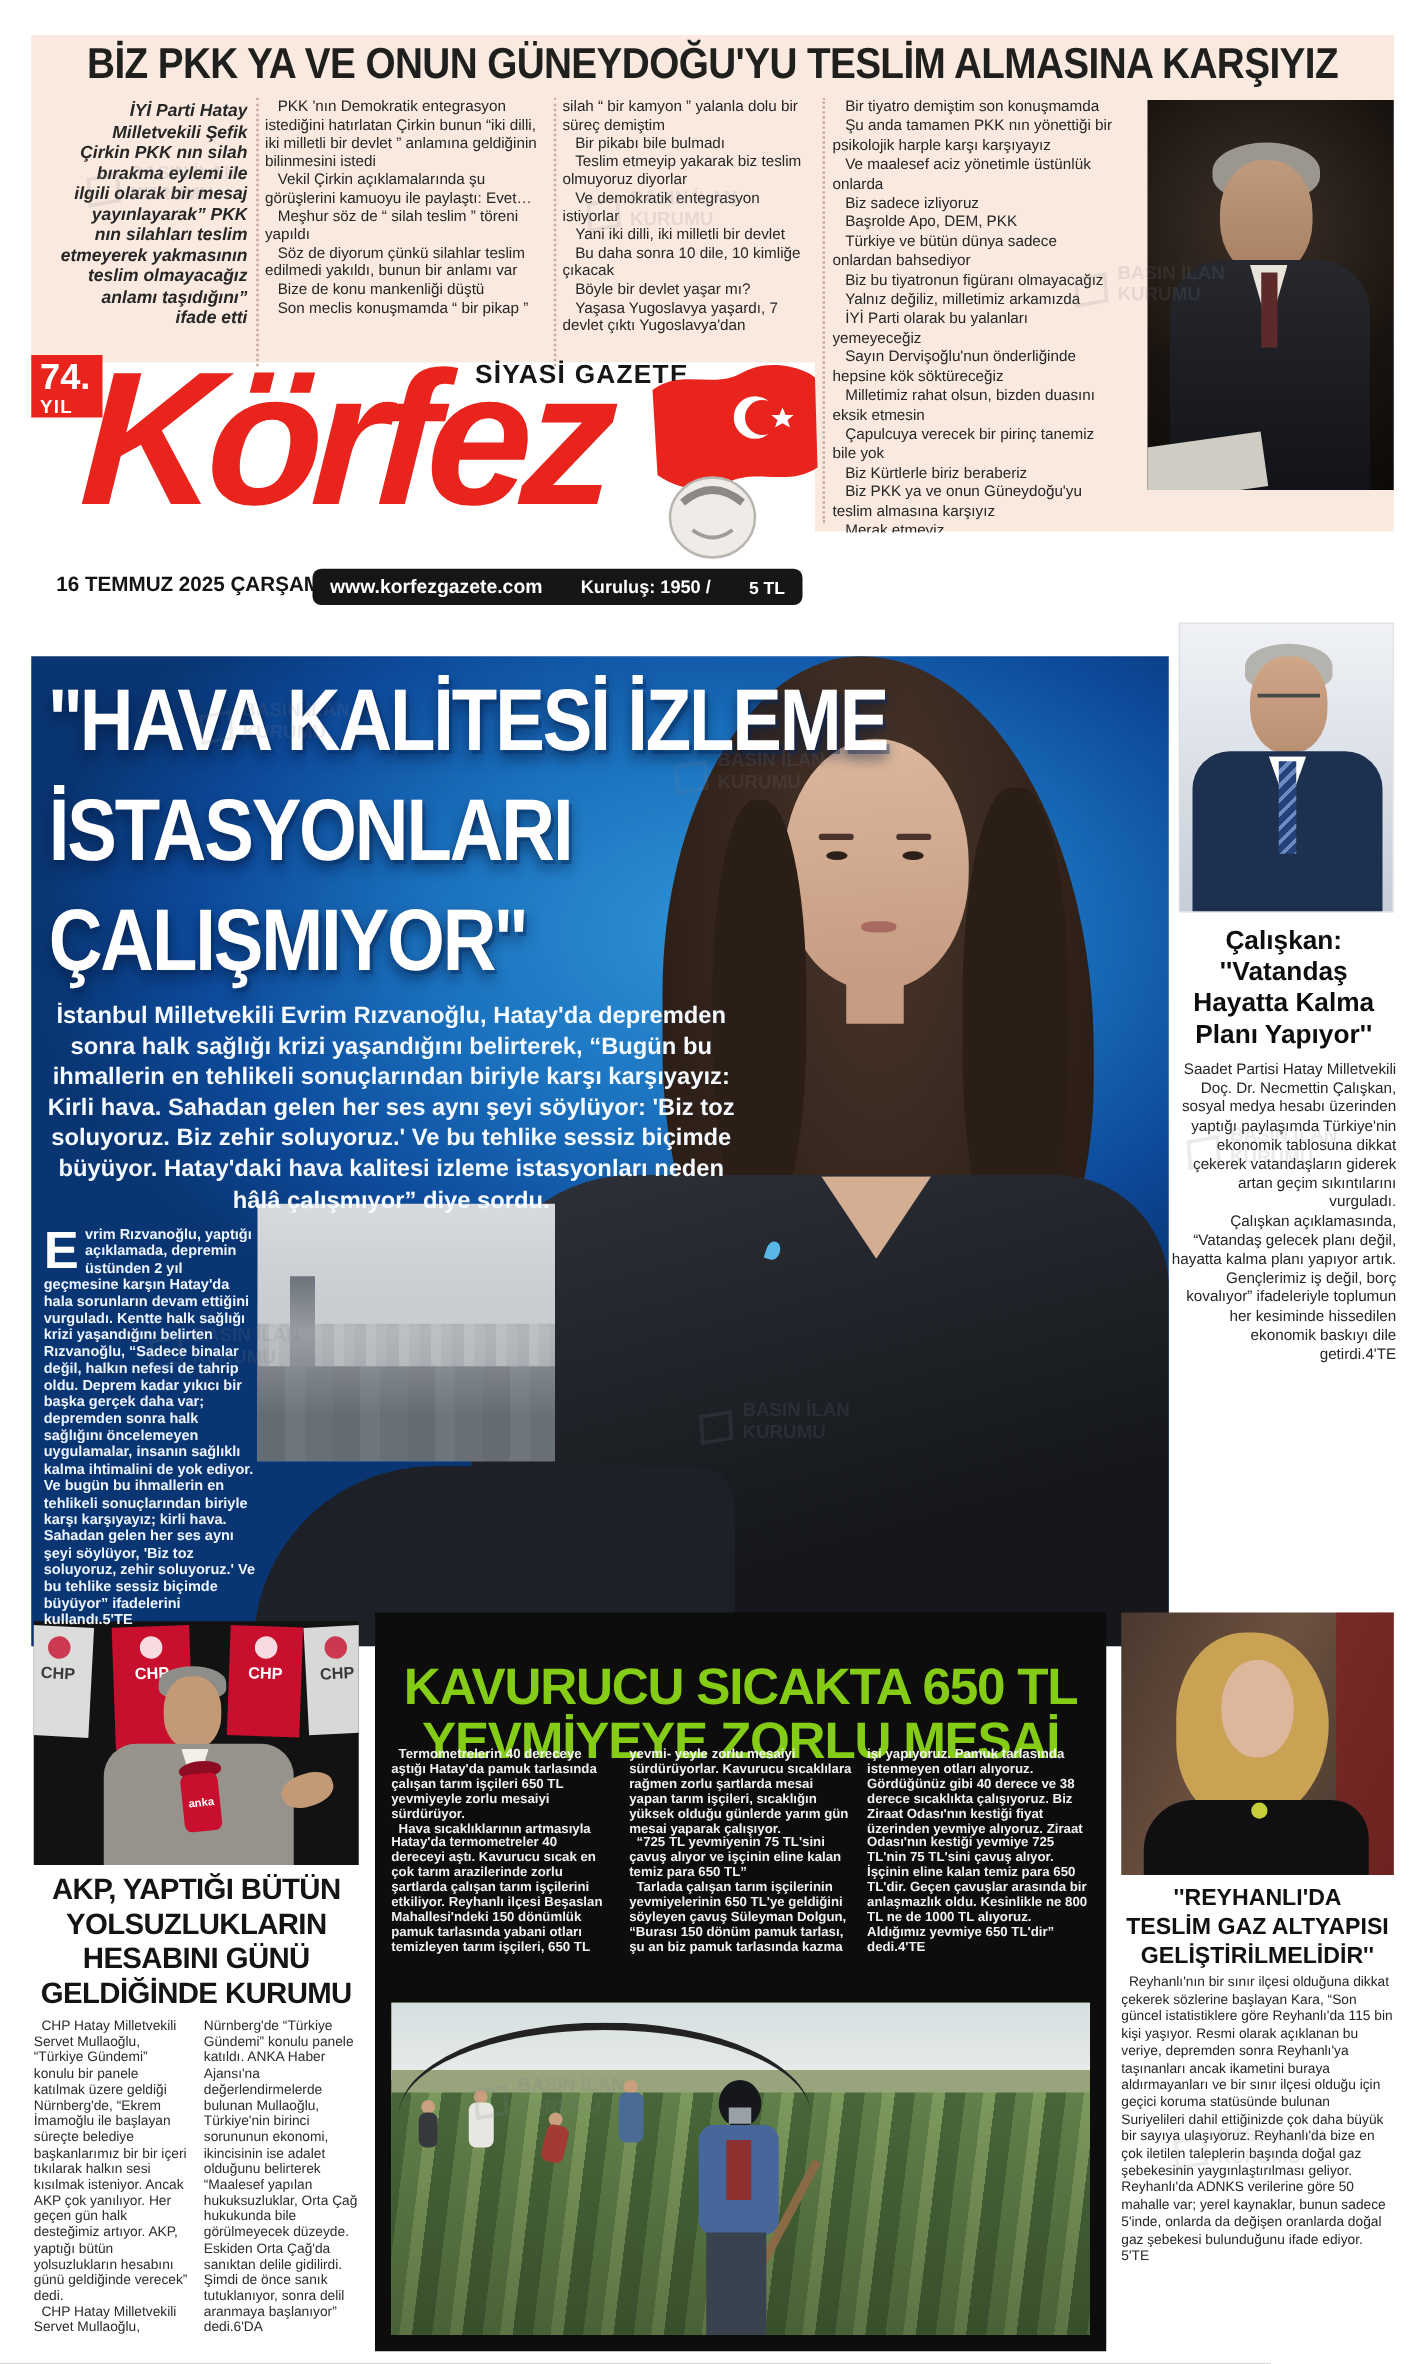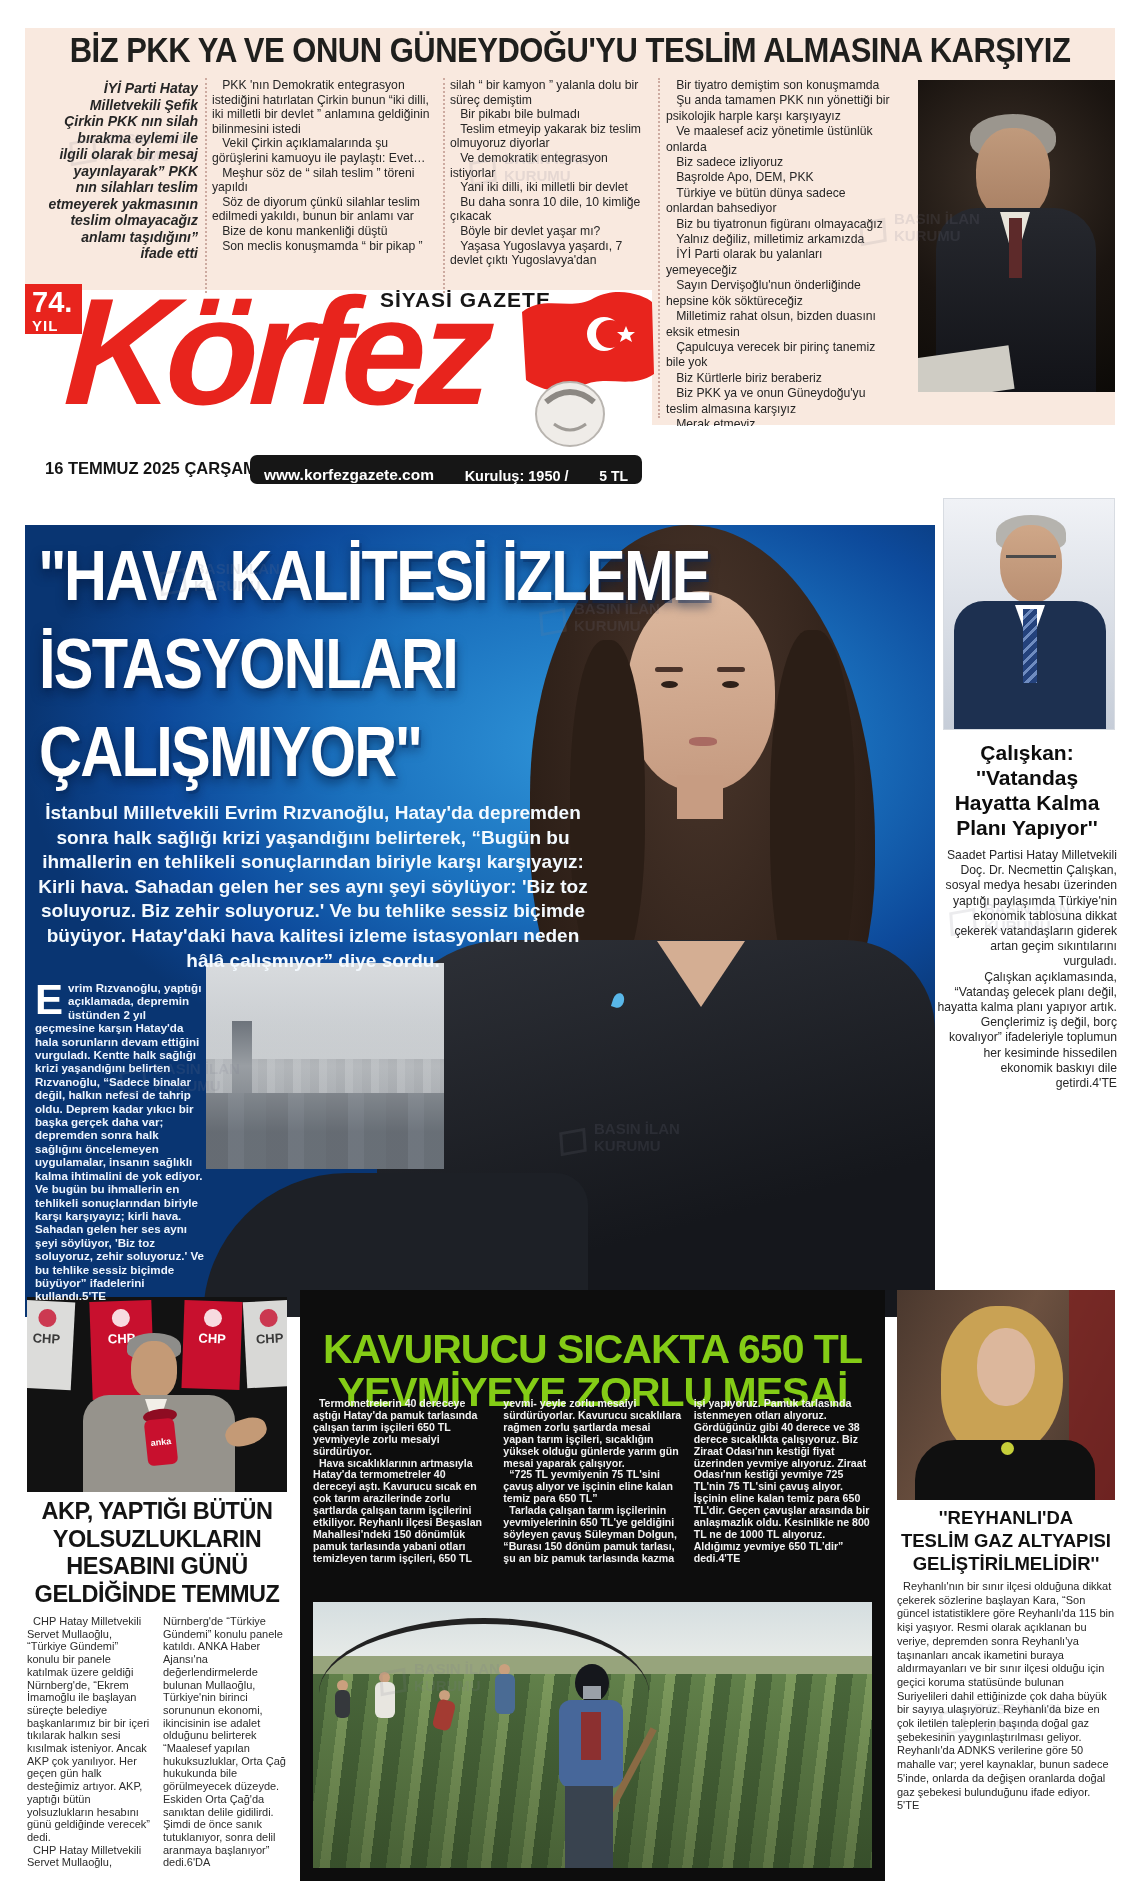--- a/index.html
+++ b/index.html
@@ -42,21 +42,21 @@
   .yil-box { left:25px; top:284px; width:57px; height:50px; background:#e8241d; color:#fff; padding:4px 0 0 7px; }
   .yil-num { font-weight:900; font-size:29px; line-height:29px; }
   .yil-label { font-weight:700; font-size:15px; letter-spacing:1px; }
   .tagline { left:380px; top:288px; font-weight:900; font-size:21px; letter-spacing:1px; color:#161616; }
   .logo-script { left:70px; top:266px; width:620px; height:190px; color:#e8241d;
     font-weight:900; font-style:italic; font-size:152px; line-height:170px; letter-spacing:-9px;
     transform:skewX(-3deg); transform-origin:left top; z-index:3; }
   .flag-wrap { left:518px; top:282px; width:142px; height:168px; z-index:2; }
   .date-text { left:45px; top:459px; font-weight:700; font-size:16.5px; color:#141414; }
   .date-bar { left:250px; top:455px; width:392px; height:29px; background:#161616; border-radius:7px;
-    display:flex; align-items:flex-end; justify-content:space-between; padding:0 14px; color:#fff; z-index:4; }
+    display:flex; align-items:center; justify-content:space-between; padding:0 14px; color:#fff; z-index:4; }
   .db-site { font-weight:900; font-size:15.5px; }
   .db-founded { font-size:14.5px; font-weight:700; }
   .db-price { font-weight:700; font-size:14px; }
 
   
   .blue-box { left:25px; top:498px; width:910px; height:792px; overflow:hidden;
     background:radial-gradient(ellipse 62% 45% at 62% 28%, #2f94d8 0%, #1a70bd 45%, #0d4a9b 76%, #093572 100%);margin-top:27px; }
   .wm-hair  { position:absolute; left:505px; top:0; width:345px; height:585px; border-radius:46% 54% 42% 46%;
     background:radial-gradient(ellipse at 50% 30%, #4a362b 0%, #33241c 55%, #241811 100%); }
   .wm-hairL { position:absolute; left:545px; top:115px; width:75px; height:340px; border-radius:45%; background:#2b1e16; }
@@ -332,21 +332,21 @@
     <div class="chp-body"></div>
     <div class="chp-shirt"></div>
     <div class="chp-hand"></div>
     <div class="chp-micfoam"></div>
     <div class="chp-mic">anka</div>
   </div>
   <div class="abs akp-headline">
     <div>AKP, YAPTIĞI BÜTÜN</div>
     <div>YOLSUZLUKLARIN</div>
     <div>HESABINI GÜNÜ</div>
-    <div>GELDİĞİNDE TEMMUZ</div>
+    <div>GELDİĞİNDE KURUMU</div>
   </div>
   <div class="abs akp-cols pre">&nbsp;&nbsp;CHP Hatay Milletvekili Servet Mullaoğlu, “Türkiye Gündemi” konulu bir panele katılmak üzere geldiği Nürnberg'de, “Ekrem İmamoğlu ile başlayan süreçte belediye başkanlarımız bir bir içeri tıkılarak halkın sesi kısılmak isteniyor. Ancak AKP çok yanılıyor. Her geçen gün halk desteğimiz artıyor. AKP, yaptığı bütün yolsuzlukların hesabını günü geldiğinde verecek” dedi.
 &nbsp;&nbsp;CHP Hatay Milletvekili Servet Mullaoğlu, Nürnberg'de “Türkiye Gündemi” konulu panele katıldı. ANKA Haber Ajansı'na değerlendirmelerde bulunan Mullaoğlu, Türkiye'nin birinci sorununun ekonomi, ikincisinin ise adalet olduğunu belirterek “Maalesef yapılan hukuksuzluklar, Orta Çağ hukukunda bile görülmeyecek düzeyde. Eskiden Orta Çağ'da sanıktan delile gidilirdi. Şimdi de önce sanık tutuklanıyor, sonra delil aranmaya başlanıyor” dedi.6'DA</div>
 
   <div class="abs wage-box">
     <div class="wage-hl wage-hl1">KAVURUCU SICAKTA 650 TL</div>
     <div class="wage-hl wage-hl2">YEVMİYEYE ZORLU MESAİ</div>
     <div class="wage-cols">
       <span class="pre">&nbsp;&nbsp;Termometrelerin 40 dereceye aştığı Hatay'da pamuk tarlasında çalışan tarım işçileri 650 TL yevmiyeyle zorlu mesaiyi sürdürüyor.
 &nbsp;&nbsp;Hava sıcaklıklarının artmasıyla Hatay'da termometreler 40 dereceyi aştı. Kavurucu sıcak en çok tarım arazilerinde zorlu şartlarda çalışan tarım işçilerini etkiliyor. Reyhanlı ilçesi Beşaslan Mahallesi'ndeki 150 dönümlük pamuk tarlasında yabani otları temizleyen tarım işçileri, 650 TL yevmi-</span>

